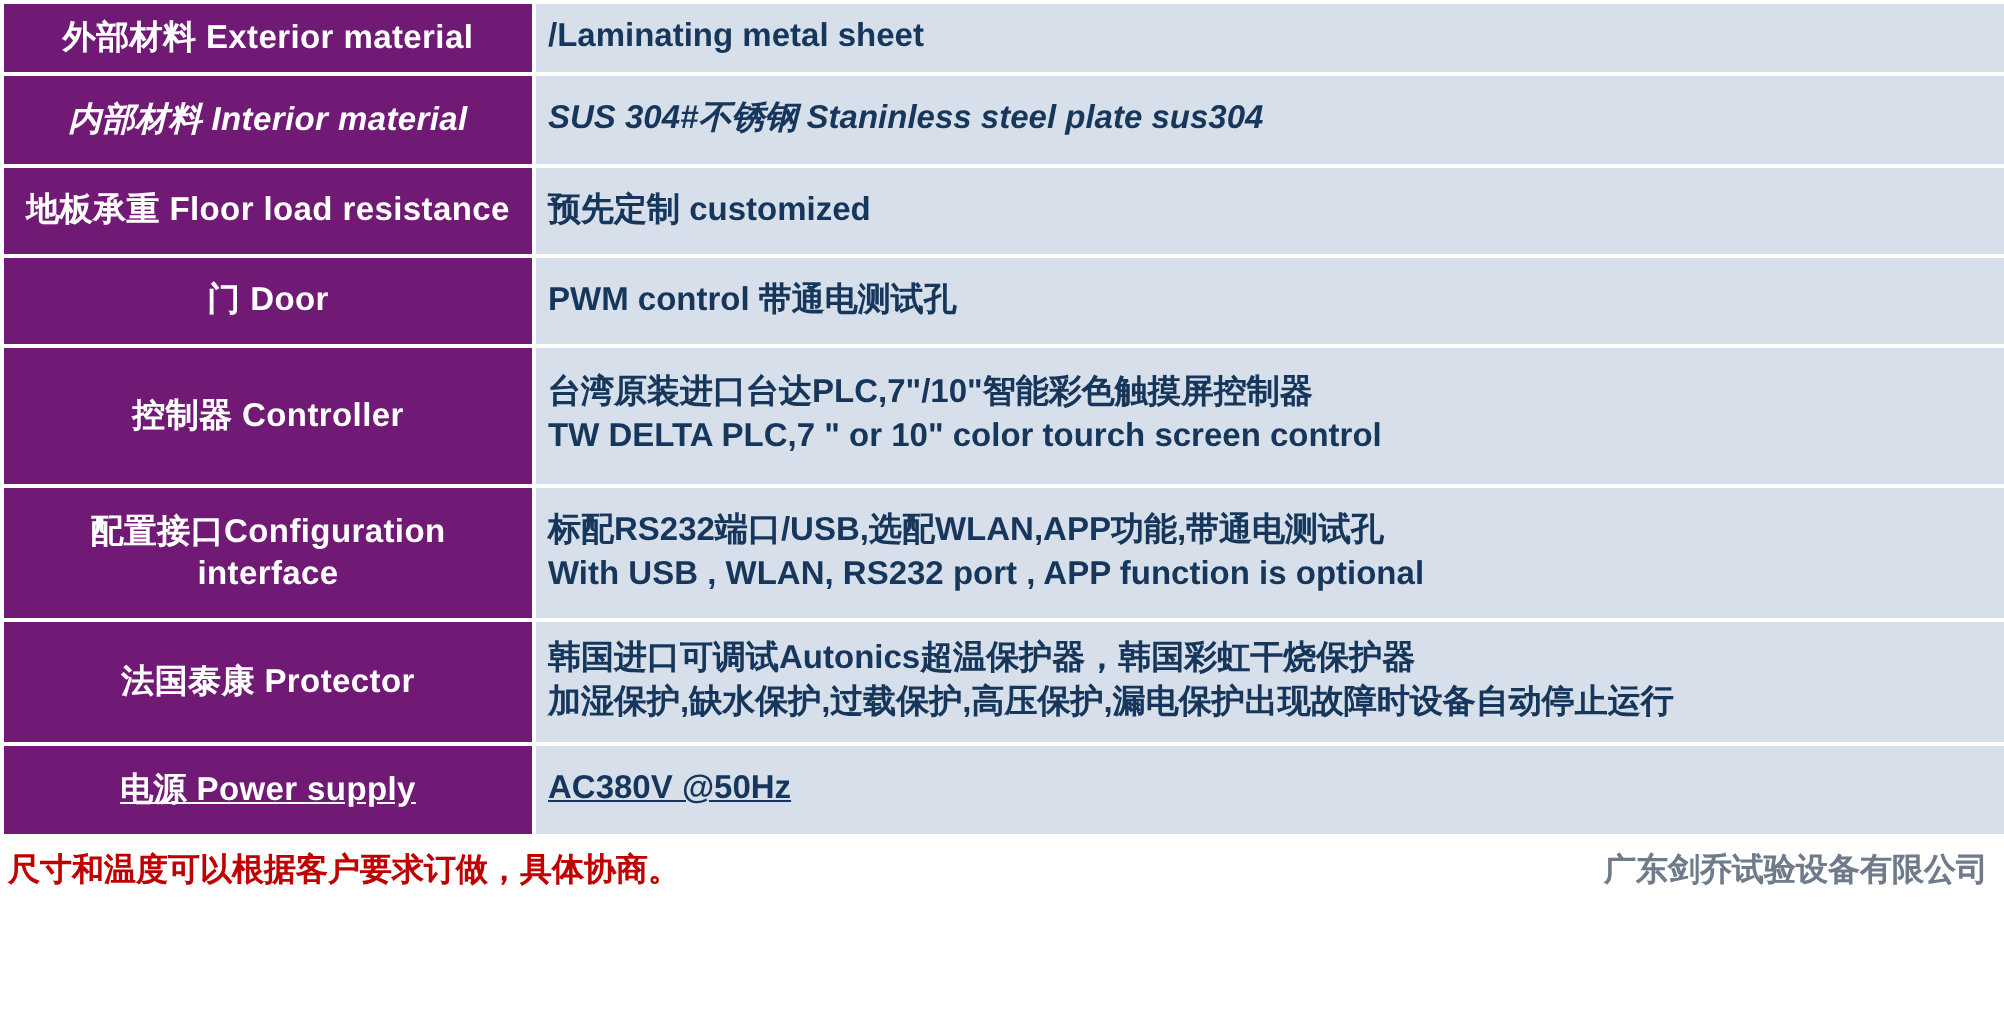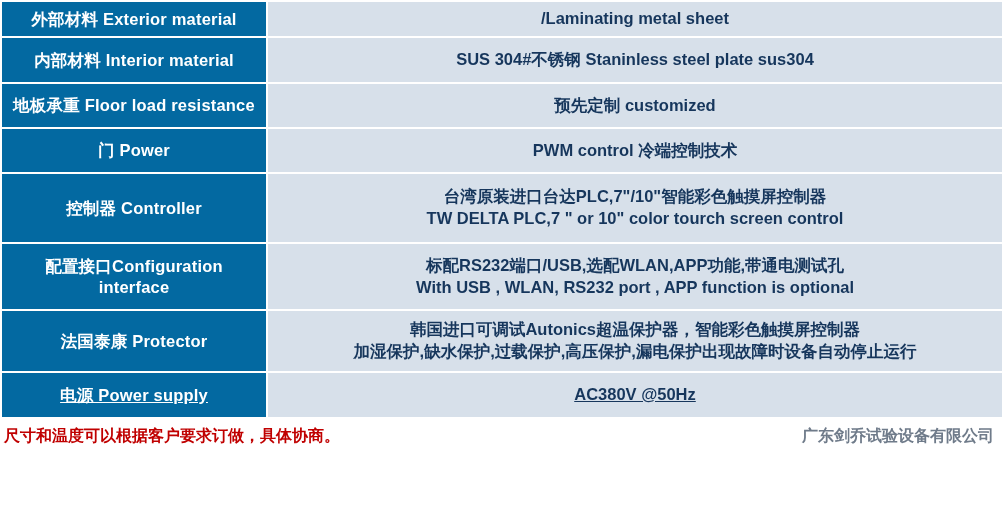--- a/index.html
+++ b/index.html
@@ -25,46 +25,46 @@
     table-layout: fixed;
   }
   table.spec td {
     border: 2px solid #ffffff;
     vertical-align: middle;
     padding: 2px 6px;
     box-sizing: border-box;
   }
   td.label {
     width: 266px;
-    background: #0369a1;
+    background: #701a75;
     color: #ffffff;
     text-align: center;
     font-weight: bold;
     font-size: 16.5px;
     line-height: 1.25;
     letter-spacing: 0.2px;
   }
   td.value {
     width: 736px;
     background: #d7e0ea;
     color: #16365c;
-    text-align: center;
+    text-align: left;
     font-weight: bold;
     font-size: 16.5px;
     line-height: 1.32;
   }
   td.value .l2 {
     display: block;
   }
   td.value .l1 {
     display: block;
   }
   
   tr.r0 td { height: 36px; }
-  tr.r1 td { height: 46px; }
+  tr.r1 td { height: 46px; font-style: italic; }
   tr.r2 td { height: 45px; }
   tr.r3 td { height: 45px; }
   tr.r4 td { height: 70px; }
   tr.r5 td { height: 67px; margin-top: 47px; }
   tr.r6 td { height: 63px; }
   tr.r7 td { height: 62px; }
   tr.r8 td { height: 46px; text-decoration: underline; }
 
   .footer {
     position: relative;
@@ -132,24 +132,24 @@
         <td class="label">
           <span>地板承重 Floor load resistance</span>
         </td>
         <td class="value">
           <span class="l1">预先定制 customized</span>
         </td>
       </tr>
 
       <tr class="r3">
         <td class="label">
-          <span>门 Power</span>
-        </td>
-        <td class="value">
-          <span class="l1">PWM control 冷端控制技术</span>
+          <span>门 Door</span>
+        </td>
+        <td class="value">
+          <span class="l1">PWM control 带通电测试孔</span>
         </td>
       </tr>
 
       <tr class="r4">
         <td class="label">
           <span>控制器 Controller</span>
         </td>
         <td class="value">
           <span class="l1">台湾原装进口台达PLC,7"/10"智能彩色触摸屏控制器</span>
           <span class="l2">TW DELTA PLC,7 " or 10" color tourch screen control</span>
@@ -166,21 +166,21 @@
           <span class="l2">With USB , WLAN, RS232 port , APP function is optional</span>
         </td>
       </tr>
 
 
       <tr class="r7">
         <td class="label">
           <span>法国泰康  Protector</span>
         </td>
         <td class="value">
-          <span class="l1">韩国进口可调试Autonics超温保护器，智能彩色触摸屏控制器</span>
+          <span class="l1">韩国进口可调试Autonics超温保护器，韩国彩虹干烧保护器</span>
           <span class="l2">加湿保护,缺水保护,过载保护,高压保护,漏电保护出现故障时设备自动停止运行</span>
         </td>
       </tr>
 
       <tr class="r8">
         <td class="label">
           <span>电源 Power supply</span>
         </td>
         <td class="value">
           <span class="l1">AC380V @50Hz</span>

